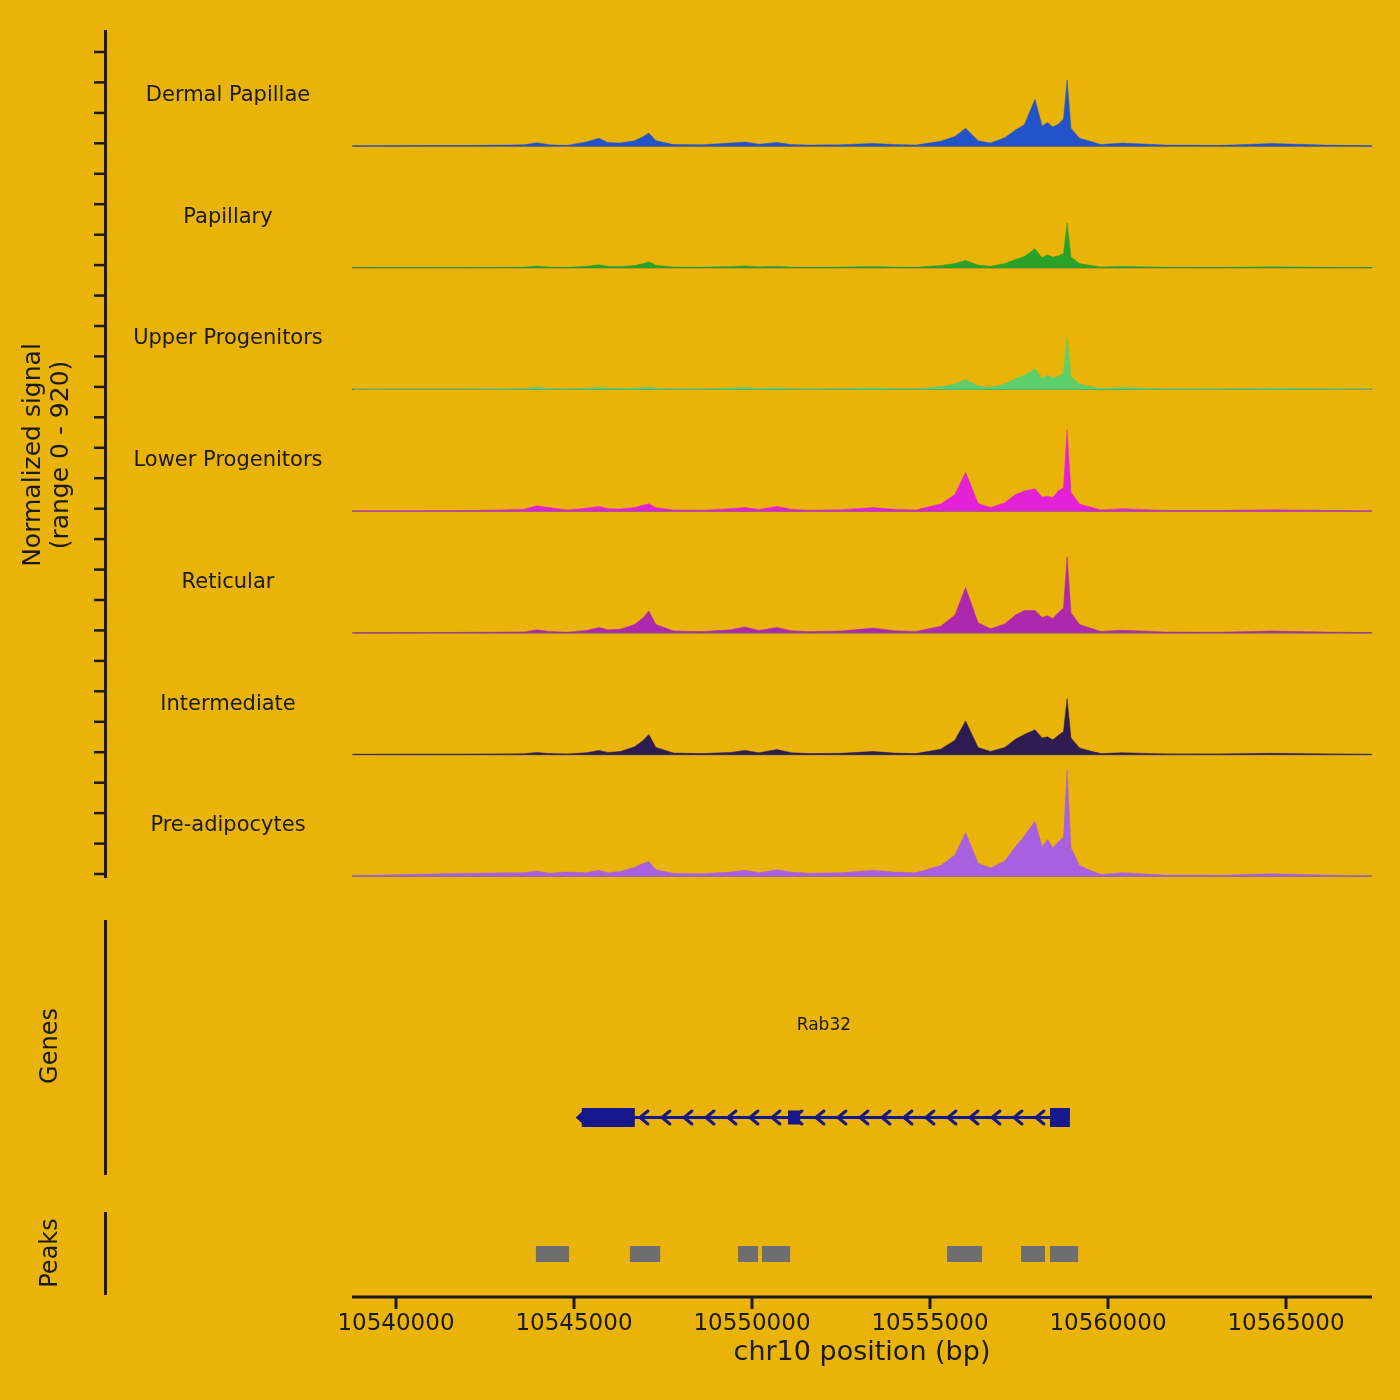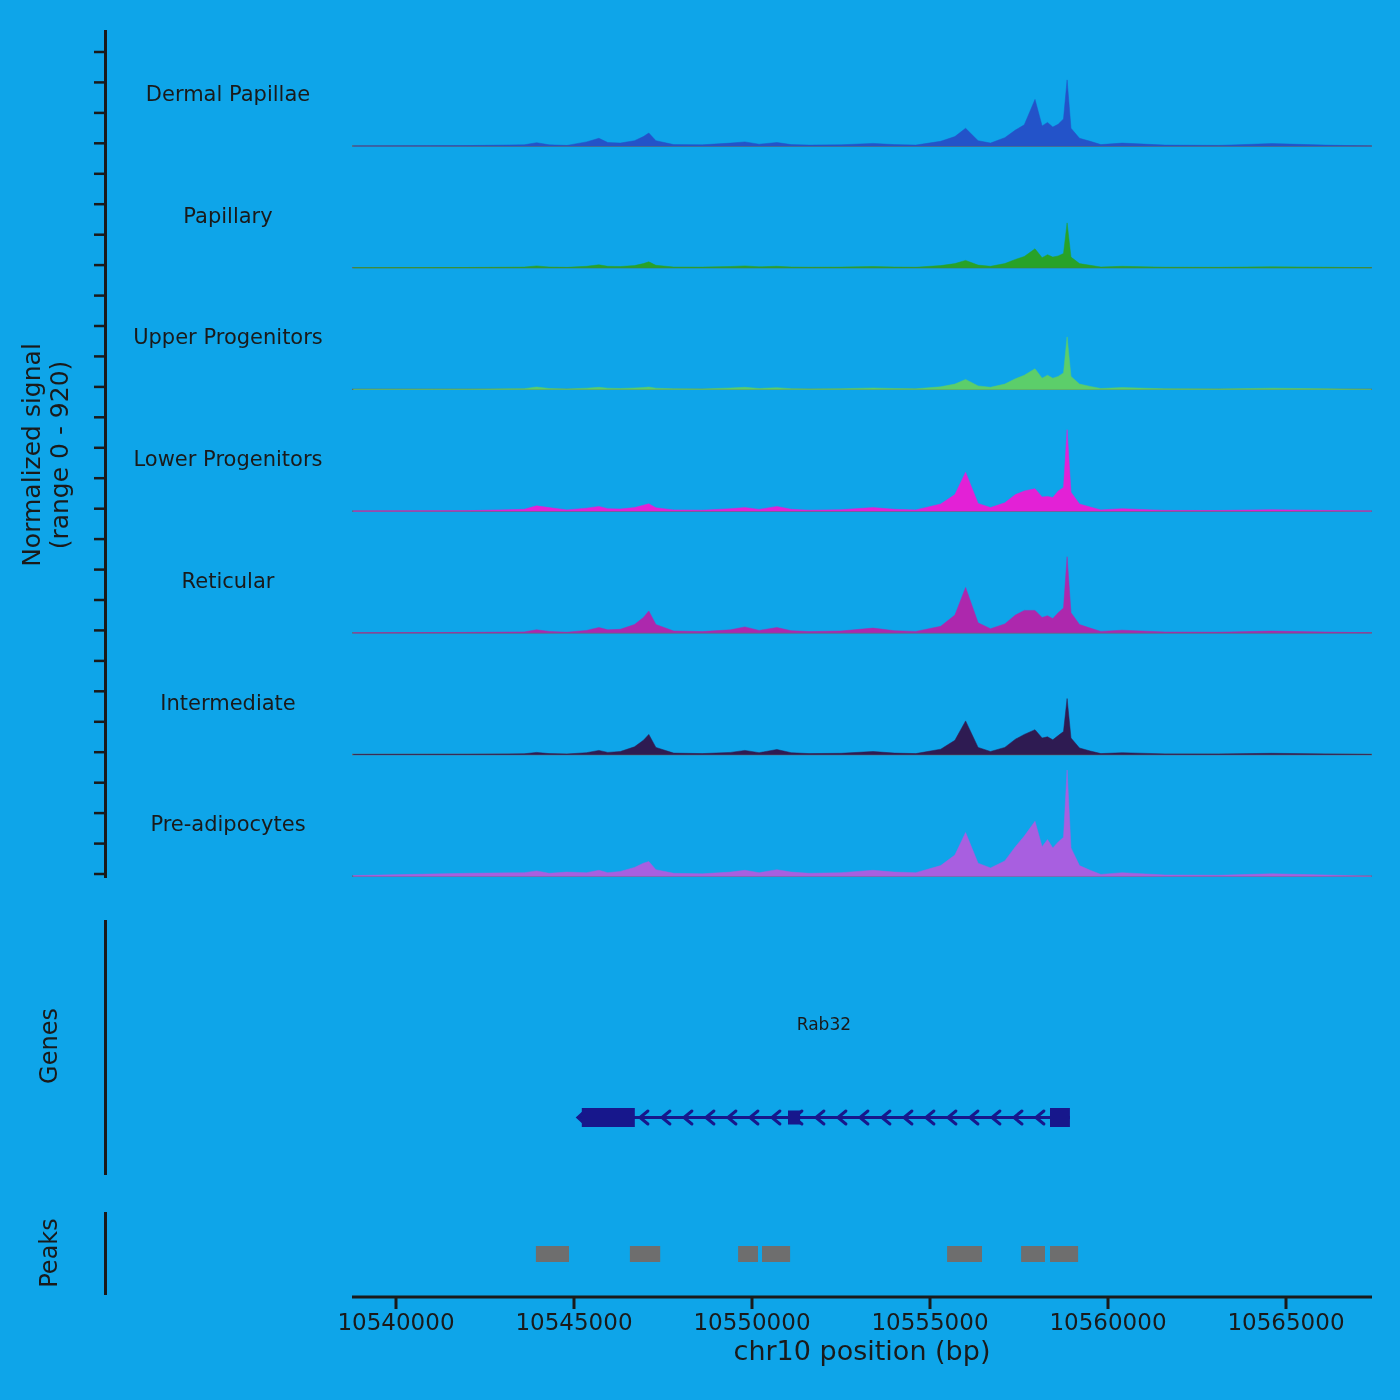--- a/index.html
+++ b/index.html
@@ -1,16 +1,16 @@
 <!DOCTYPE html>
 <html><head>
 <meta charset="utf-8">
 <style>
   html,body{margin:0;padding:0;background:#ffffff;}
-  .fig{position:relative;width:1400px;height:1400px;background:#0ea5e9;overflow:hidden;}
+  .fig{position:relative;width:1400px;height:1400px;background:#eab308;overflow:hidden;}
   svg{display:block;}
   svg text{font-family:"DejaVu Sans","Liberation Sans",sans-serif;fill:#1a1a1a;}
 </style>
 </head>
 <body>
 
 <div class="fig">
   <svg id="fig-svg" width="1400" height="1400" viewBox="0 0 1400 1400">
       <line x1="352" y1="146" x2="1372" y2="146" stroke="#666666" stroke-width="1.3"></line>
       <polygon points="353.3,146 353.3,146.0 467.2,145.6 524.2,144.8 536.6,142.7 549.1,144.8 566.9,145.4 586.5,141.9 598.9,138.3 607.8,142.5 620.3,143.1 634.5,140.7 643.4,136.6 648.8,133.0 655.9,140.7 673.7,144.6 702.2,144.8 730.6,143.1 744.9,141.9 759.1,144.2 776.9,142.5 791.2,144.6 809.0,145.1 841.0,144.8 873.0,143.4 894.4,144.6 915.8,145.1 940.7,141.3 954.9,136.6 965.6,128.3 978.1,140.7 990.5,143.1 1004.8,137.7 1015.4,130.1 1024.3,124.8 1035.0,99.4 1042.1,125.9 1047.5,122.4 1052.8,127.1 1058.2,124.2 1063.5,118.9 1067.1,79.9 1071.0,128.3 1079.5,138.3 1090.2,141.3 1100.9,144.6 1122.2,143.1 1165.0,145.1 1218.4,145.4 1271.8,143.6 1325.2,145.1 1371.4,146.0 1371.4,146" fill="#2353c9" stroke="#2353c9" stroke-width="0.5"></polygon>

